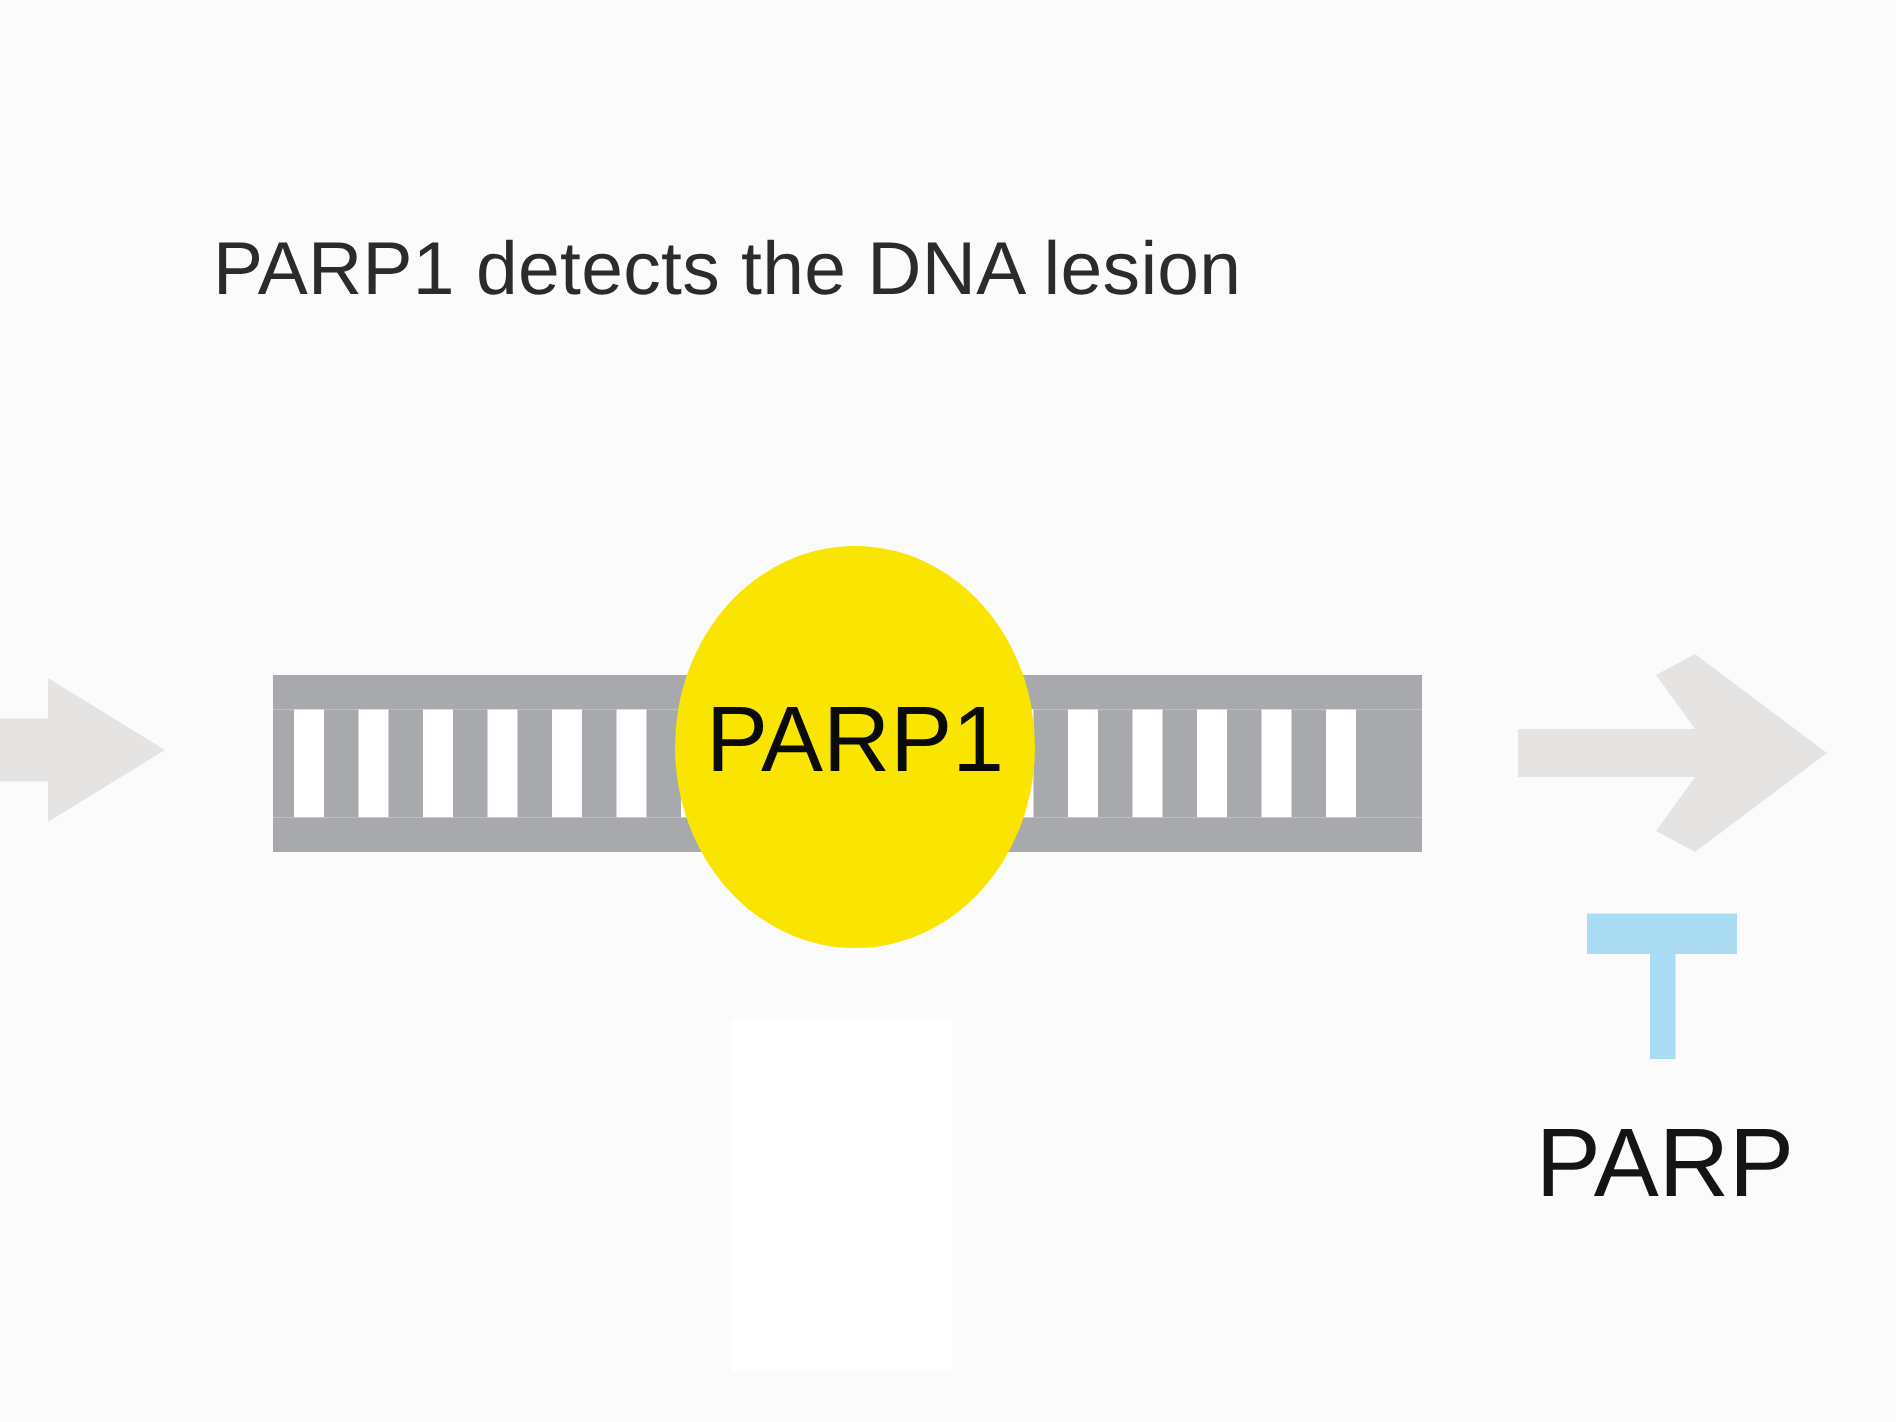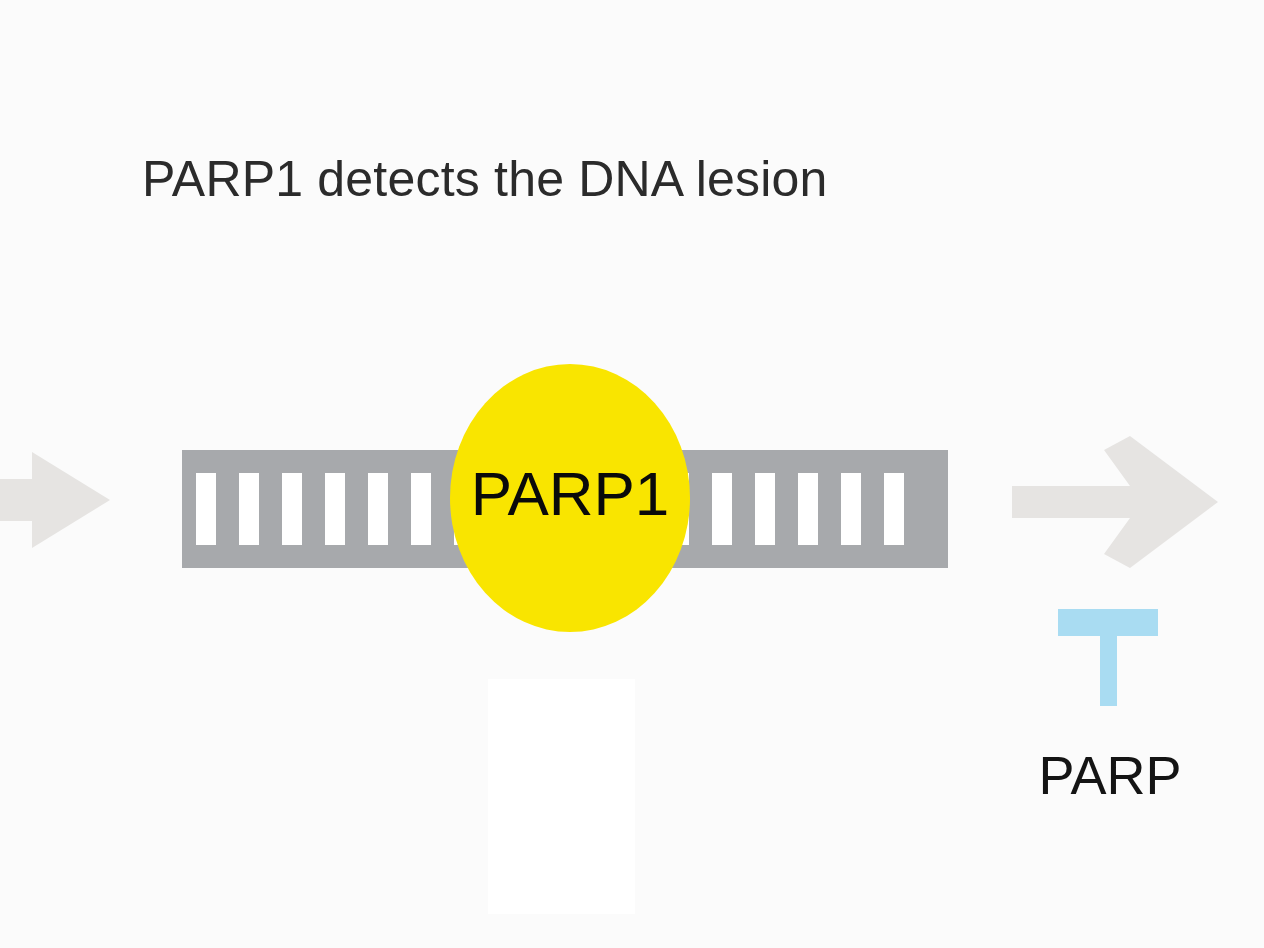--- a/index.html
+++ b/index.html
@@ -139,21 +139,21 @@
     width: 17px;
     height: 70px;
     background: #a9dcf2;
   }
   #inhibitor-caption {
     position: absolute;
     left: 955px;
     top: 741px;
     width: 310px;
     text-align: center;
-    font-size: 54px;
+    font-size: 65px;
     line-height: 68px;
     font-weight: 400;
     color: #141414;
   }
   #inhibitor-caption .line { display: block; }
 </style>
 </head>
 <body>
 
 <div id="slide">

